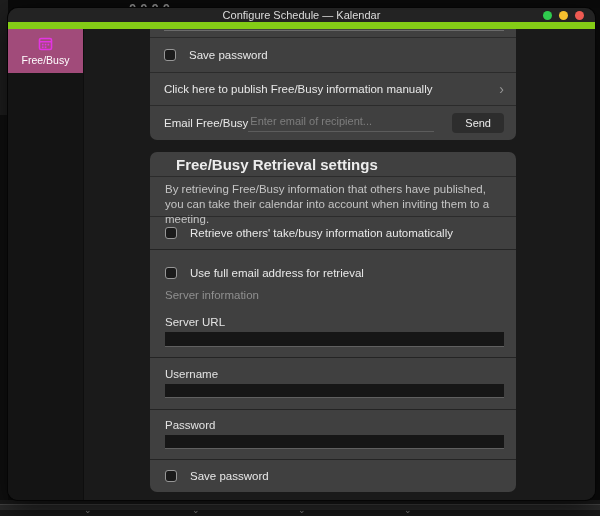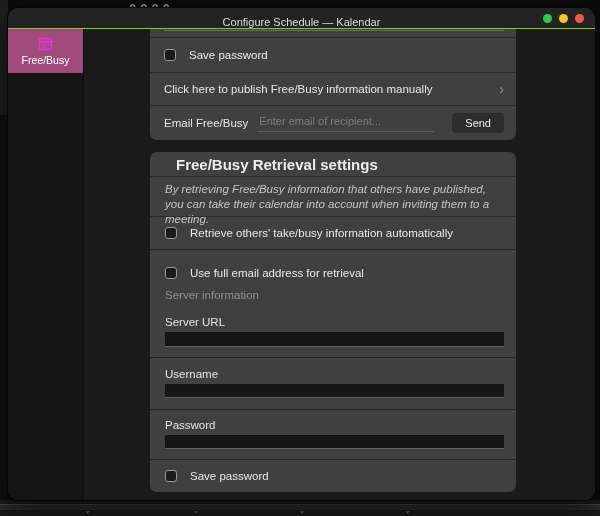--- a/index.html
+++ b/index.html
@@ -16,22 +16,22 @@
   .bg-bottom-band { position:absolute; left:0; top:4px; right:0; height:6px; background:#2b2b2b; border-top:1px solid #454545; }
   .bg-chev { position:absolute; top:1px; color:#8a8a8a; font-size:9px; line-height:9px; }
 
   
   .window { position:absolute; left:8px; top:8px; width:587px; height:492px;
             background:#1b1b1b; border-radius:10px; overflow:hidden;
             box-shadow:0 0 0 1px #050505, 0 10px 30px rgba(0,0,0,.65);
             display:flex; flex-direction:column; z-index:2; }
 
   .titlebar { flex:0 0 21px; background:#232323; position:relative;
-              display:flex; align-items:flex-end; justify-content:center;
-              border-bottom:1px solid #84cc16; }
+              display:flex; align-items:center; justify-content:center;
+              border-bottom:7px solid #84cc16; }
   .title { font-size:11px; color:#dcdcdc; }
   .lights { position:absolute; right:11px; top:0; height:100%; display:flex; align-items:center; gap:7px; }
   .light { width:9px; height:9px; border-radius:50%; cursor:pointer; }
   .light.green  { background:#2fcb4e; }
   .light.yellow { background:#f5c02e; }
   .light.red    { background:#ee5a52; }
 
   .wbody { flex:1; display:flex; min-height:0; }
 
   
@@ -66,21 +66,21 @@
   .send-btn { margin-left:18px; background:#2d2d2d; color:#ededed; font-size:11px;
               border:none; border-radius:4px; height:20px; padding:0 13px; cursor:pointer;
               font-family:"Liberation Sans",sans-serif; }
 
   .clipped-underline { position:absolute; top:8px; left:14px; right:12px; height:2px;
                        border-bottom:1.5px solid #6b6b6b; }
 
   .c2-header { position:absolute; top:0; height:24px; left:15px; right:12px;
                display:flex; align-items:center; font-size:15px; font-weight:bold; color:#ececec;margin-left:11px; }
   .c2-desc { position:absolute; top:30px; left:15px; right:20px; font-size:11.5px;
-             line-height:15px; color:#c4c4c4;font-style:italic; }
+             line-height:15px; color:#c4c4c4; }
   .field-label { position:absolute; left:15px; font-size:11.5px; color:#e3e3e3; }
   .field-input { position:absolute; left:15px; right:12px; height:15px;
                  background:#161616; border:none; outline:none;
                  border-bottom:1.5px solid #606060; color:#dddddd; font-size:11px;
                  font-family:"Liberation Sans",sans-serif; padding:0 3px; }
 </style>
 </head>
 <body>
 
 <div class="stage">
@@ -143,21 +143,21 @@
           <div class="divider" style="top:51px"></div>
 
           <div class="row" style="top:51px; height:33px">
             <span class="body-text">Click here to publish Free/Busy information manually</span>
             <span class="chevron-right">›</span>
           </div>
 
           <div class="divider" style="top:84px"></div>
 
           <div class="row" style="top:84px; height:35px">
-            <span class="body-text" style="margin-right:9px">Email Free/Busy</span>
+            <span class="body-text" style="">Email Free/Busy</span>
             <input class="line-input" type="text" placeholder="Enter email of recipient..." style="">
             <button class="send-btn">Send</button>
           </div>
         </div>
 
         <div class="card card2">
           <div class="c2-header">Free/Busy Retrieval settings</div>
           <div class="divider" style="top:24px"></div>
 
           <div class="c2-desc">By retrieving Free/Busy information that others have published, you can take their calendar into account when inviting them to a meeting.</div>

